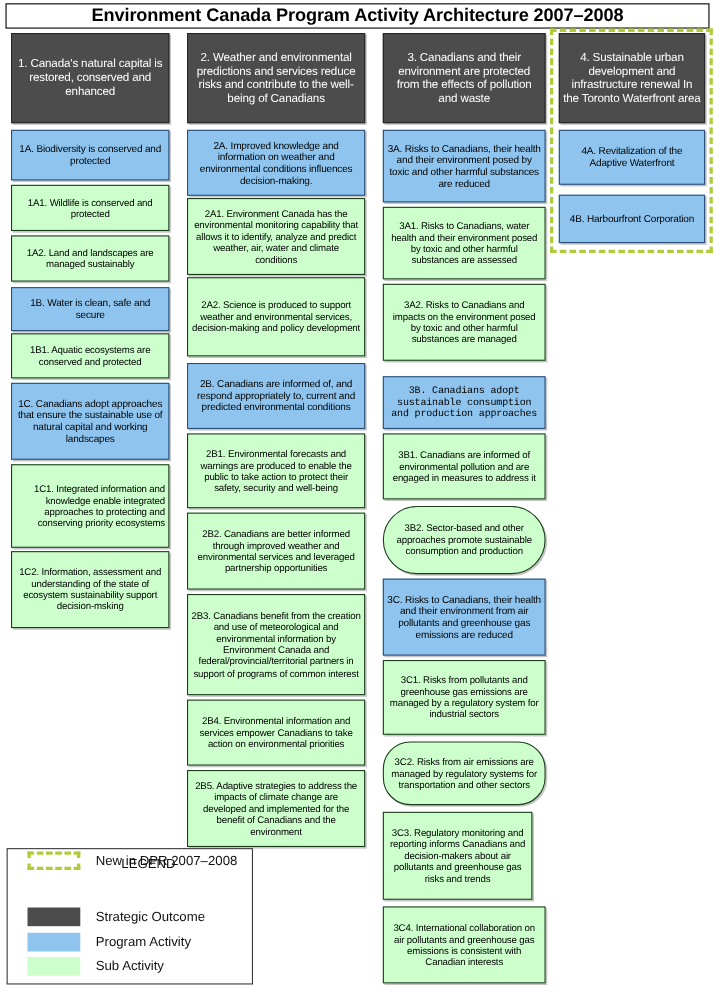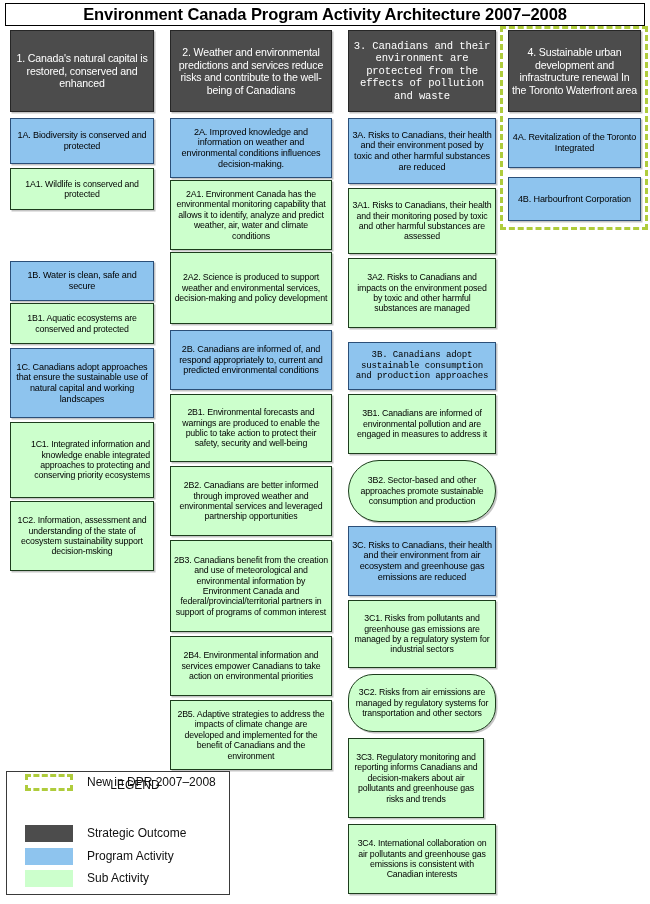--- a/index.html
+++ b/index.html
@@ -158,20 +158,23 @@
   <div class="col" id="col-1">
       <div class="box strategic" style="top: 30px; height: 82px; left: 0px; right: 0px;">
         <span>1. Canada's natural capital is restored, conserved and enhanced</span>
       </div>
       <div class="box program" style="top: 118px; height: 46px; left: 0px; right: 0px;">
         <span>1A. Biodiversity is conserved and protected</span>
       </div>
       <div class="box sub" style="top: 168px; height: 42px; left: 0px; right: 0px;">
         <span>1A1. Wildlife is conserved and protected</span>
       </div>
+      <div class="box sub" style="top: 214px; height: 42px; left: 0px; right: 0px;">
+        <span>1A2. Land and landscapes are managed sustainably</span>
+      </div>
       <div class="box program" style="top: 261px; height: 40px; left: 0px; right: 0px;">
         <span>1B. Water is clean, safe and secure</span>
       </div>
       <div class="box sub" style="top: 303px; height: 41px; left: 0px; right: 0px;">
         <span>1B1. Aquatic ecosystems are conserved and protected</span>
       </div>
       <div class="box program" style="top: 348px; height: 70px; left: 0px; right: 0px;">
         <span>1C. Canadians adopt approaches that ensure the sustainable use of natural capital and  working landscapes</span>
       </div>
       <div class="box sub" style="top: 422px; height: 76px; left: 0px; right: 0px; text-align: right;">
@@ -207,63 +210,63 @@
         <span>2B3. Canadians benefit from the creation and use of meteorological and environmental information by Environment Canada and federal/provincial/territorial partners in support of programs of common interest</span>
       </div>
       <div class="box sub" style="top: 636px; height: 60px; left: 0px; right: 0px;">
         <span>2B4. Environmental information and services empower Canadians to take action on environmental priorities</span>
       </div>
       <div class="box sub" style="top: 700px; height: 70px; left: 0px; right: 0px;">
         <span>2B5. Adaptive strategies to address the impacts of climate change are developed and implemented for the benefit of Canadians and the environment</span>
       </div>
     </div>
   <div class="col" id="col-3">
-      <div class="box strategic" style="top: 30px; height: 82px; left: 0px; right: 0px; font-family: Liberation Mono, monospace;">
+      <div class="box strategic" style="top: 30px; height: 82px; left: 0px; right: 0px;">
         <span>3. Canadians and their environment are protected from the effects of pollution and waste</span>
       </div>
       <div class="box program" style="top: 118px; height: 66px; left: 0px; right: 0px;">
         <span>3A. Risks to Canadians, their health and their environment posed by toxic and other harmful substances are reduced</span>
       </div>
       <div class="box sub" style="top: 188px; height: 66px; left: 0px; right: 0px;">
-        <span>3A1. Risks to Canadians, their health and their monitoring posed by toxic and other harmful substances are assessed</span>
+        <span>3A1. Risks to Canadians, water health and their environment posed by toxic and other harmful substances are assessed</span>
       </div>
       <div class="box sub" style="top: 258px; height: 70px; left: 0px; right: 0px;">
         <span>3A2. Risks to Canadians and impacts on the environment posed by toxic and other harmful substances are managed</span>
       </div>
       <div class="box program" style="top: 342px; height: 48px; left: 0px; right: 0px; font-family: Liberation Mono, monospace;">
         <span>3B. Canadians adopt sustainable consumption and production approaches</span>
       </div>
       <div class="box sub" style="top: 394px; height: 60px; left: 0px; right: 0px;">
         <span>3B1. Canadians are informed of environmental pollution and are engaged in measures to address it</span>
       </div>
       <div class="box sub" style="top: 460px; height: 62px; left: 0px; right: 0px; border-radius: 31px;">
         <span>3B2. Sector-based and other approaches promote sustainable consumption and production</span>
       </div>
       <div class="box program" style="top: 526px; height: 70px; left: 0px; right: 0px;">
-        <span>3C. Risks to Canadians, their health and their environment from air ecosystem and greenhouse gas emissions are reduced</span>
+        <span>3C. Risks to Canadians, their health and their environment from air pollutants and greenhouse gas emissions are reduced</span>
       </div>
       <div class="box sub" style="top: 600px; height: 68px; left: 0px; right: 0px;">
         <span>3C1. Risks from pollutants and greenhouse gas emissions are managed by a regulatory system for industrial sectors</span>
       </div>
       <div class="box sub" style="top: 674px; height: 58px; left: 0px; right: 0px; border-radius: 25px;">
         <span>3C2. Risks from air emissions are managed by regulatory systems for transportation and other sectors</span>
       </div>
       <div class="box sub" style="top: 738px; height: 80px; left: 0px; right: 12px;">
         <span>3C3. Regulatory monitoring and reporting informs Canadians and decision-makers about air pollutants and greenhouse gas risks and trends</span>
       </div>
       <div class="box sub" style="top: 824px; height: 70px; left: 0px; right: 0px;">
         <span>3C4. International collaboration on air pollutants and greenhouse gas emissions is consistent with Canadian interests</span>
       </div>
     </div>
   <div class="col" id="col-4">
       <div class="box strategic" style="top: 30px; height: 82px; left: 0px; right: 0px;">
         <span>4. Sustainable urban development and infrastructure renewal In the Toronto Waterfront area</span>
       </div>
       <div class="box program" style="top: 118px; height: 50px; left: 0px; right: 0px;">
-        <span>4A. Revitalization of the Toronto Integrated</span>
+        <span>4A. Revitalization of the Adaptive Waterfront</span>
       </div>
       <div class="box program" style="top: 177px; height: 44px; left: 0px; right: 0px;">
         <span>4B. Harbourfront Corporation</span>
       </div>
     </div>
 
   <div class="legend">
     <div class="legend-title">LEGEND</div>
     <div class="legend-row">
       <div class="swatch strategic"></div>

